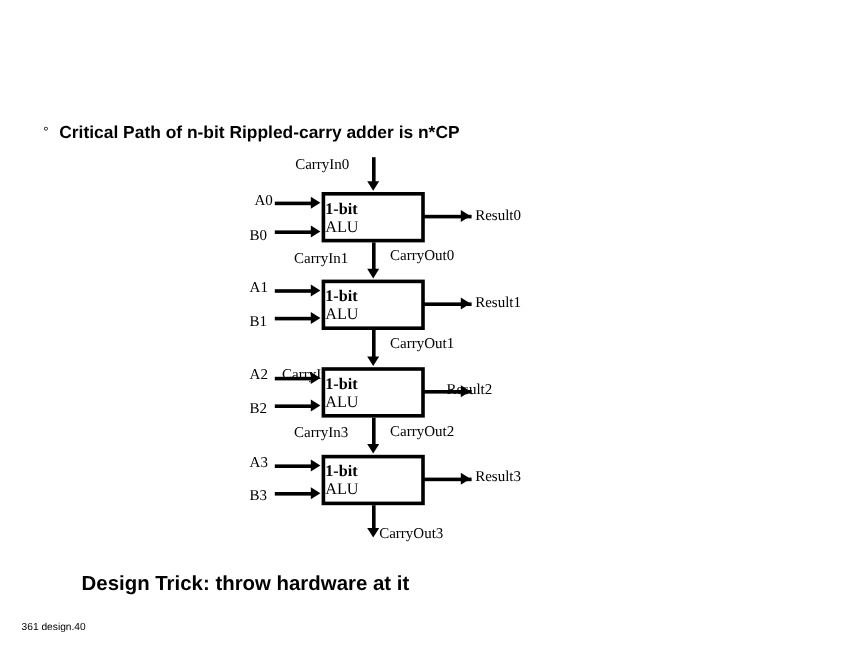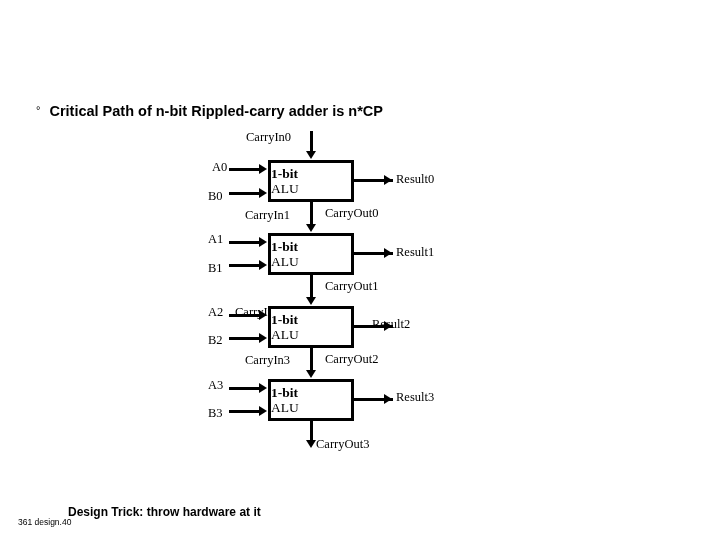--- a/index.html
+++ b/index.html
@@ -65,23 +65,22 @@
   .arrow-d{
     position:absolute;width:0;height:0;
     border-left:5px solid transparent;
     border-right:5px solid transparent;
     border-top:8px solid #000;
   }
 
   
   .design-trick{
     position:absolute;left:68px;top:477px;
-    font-size:12px;font-weight:bold;white-space:nowrap;
+    font-size:17px;font-weight:bold;white-space:nowrap;
     font-family:"Liberation Sans", sans-serif;
-    margin-top:28px;
   }
   .footer{
     position:absolute;left:18px;top:517px;
     font-size:8.5px;white-space:nowrap;
     font-family:"Liberation Sans", sans-serif;
   }
 </style>
 </head>
 <body>
 

